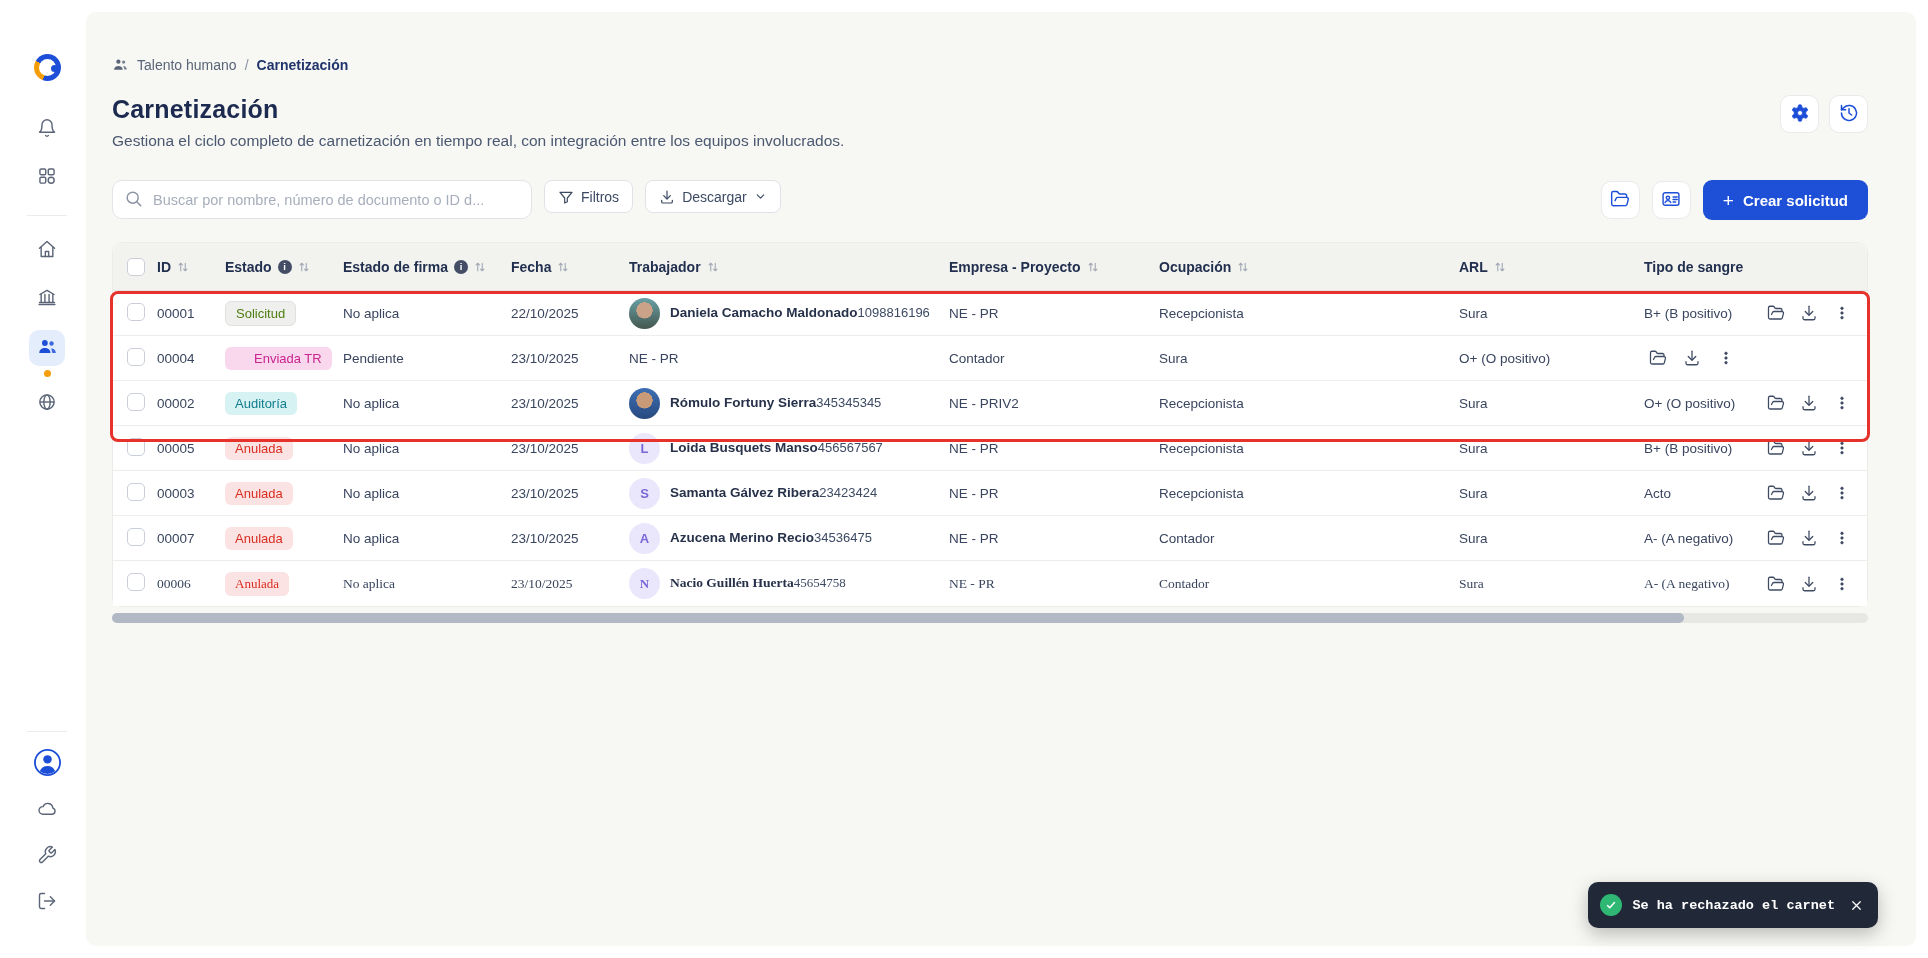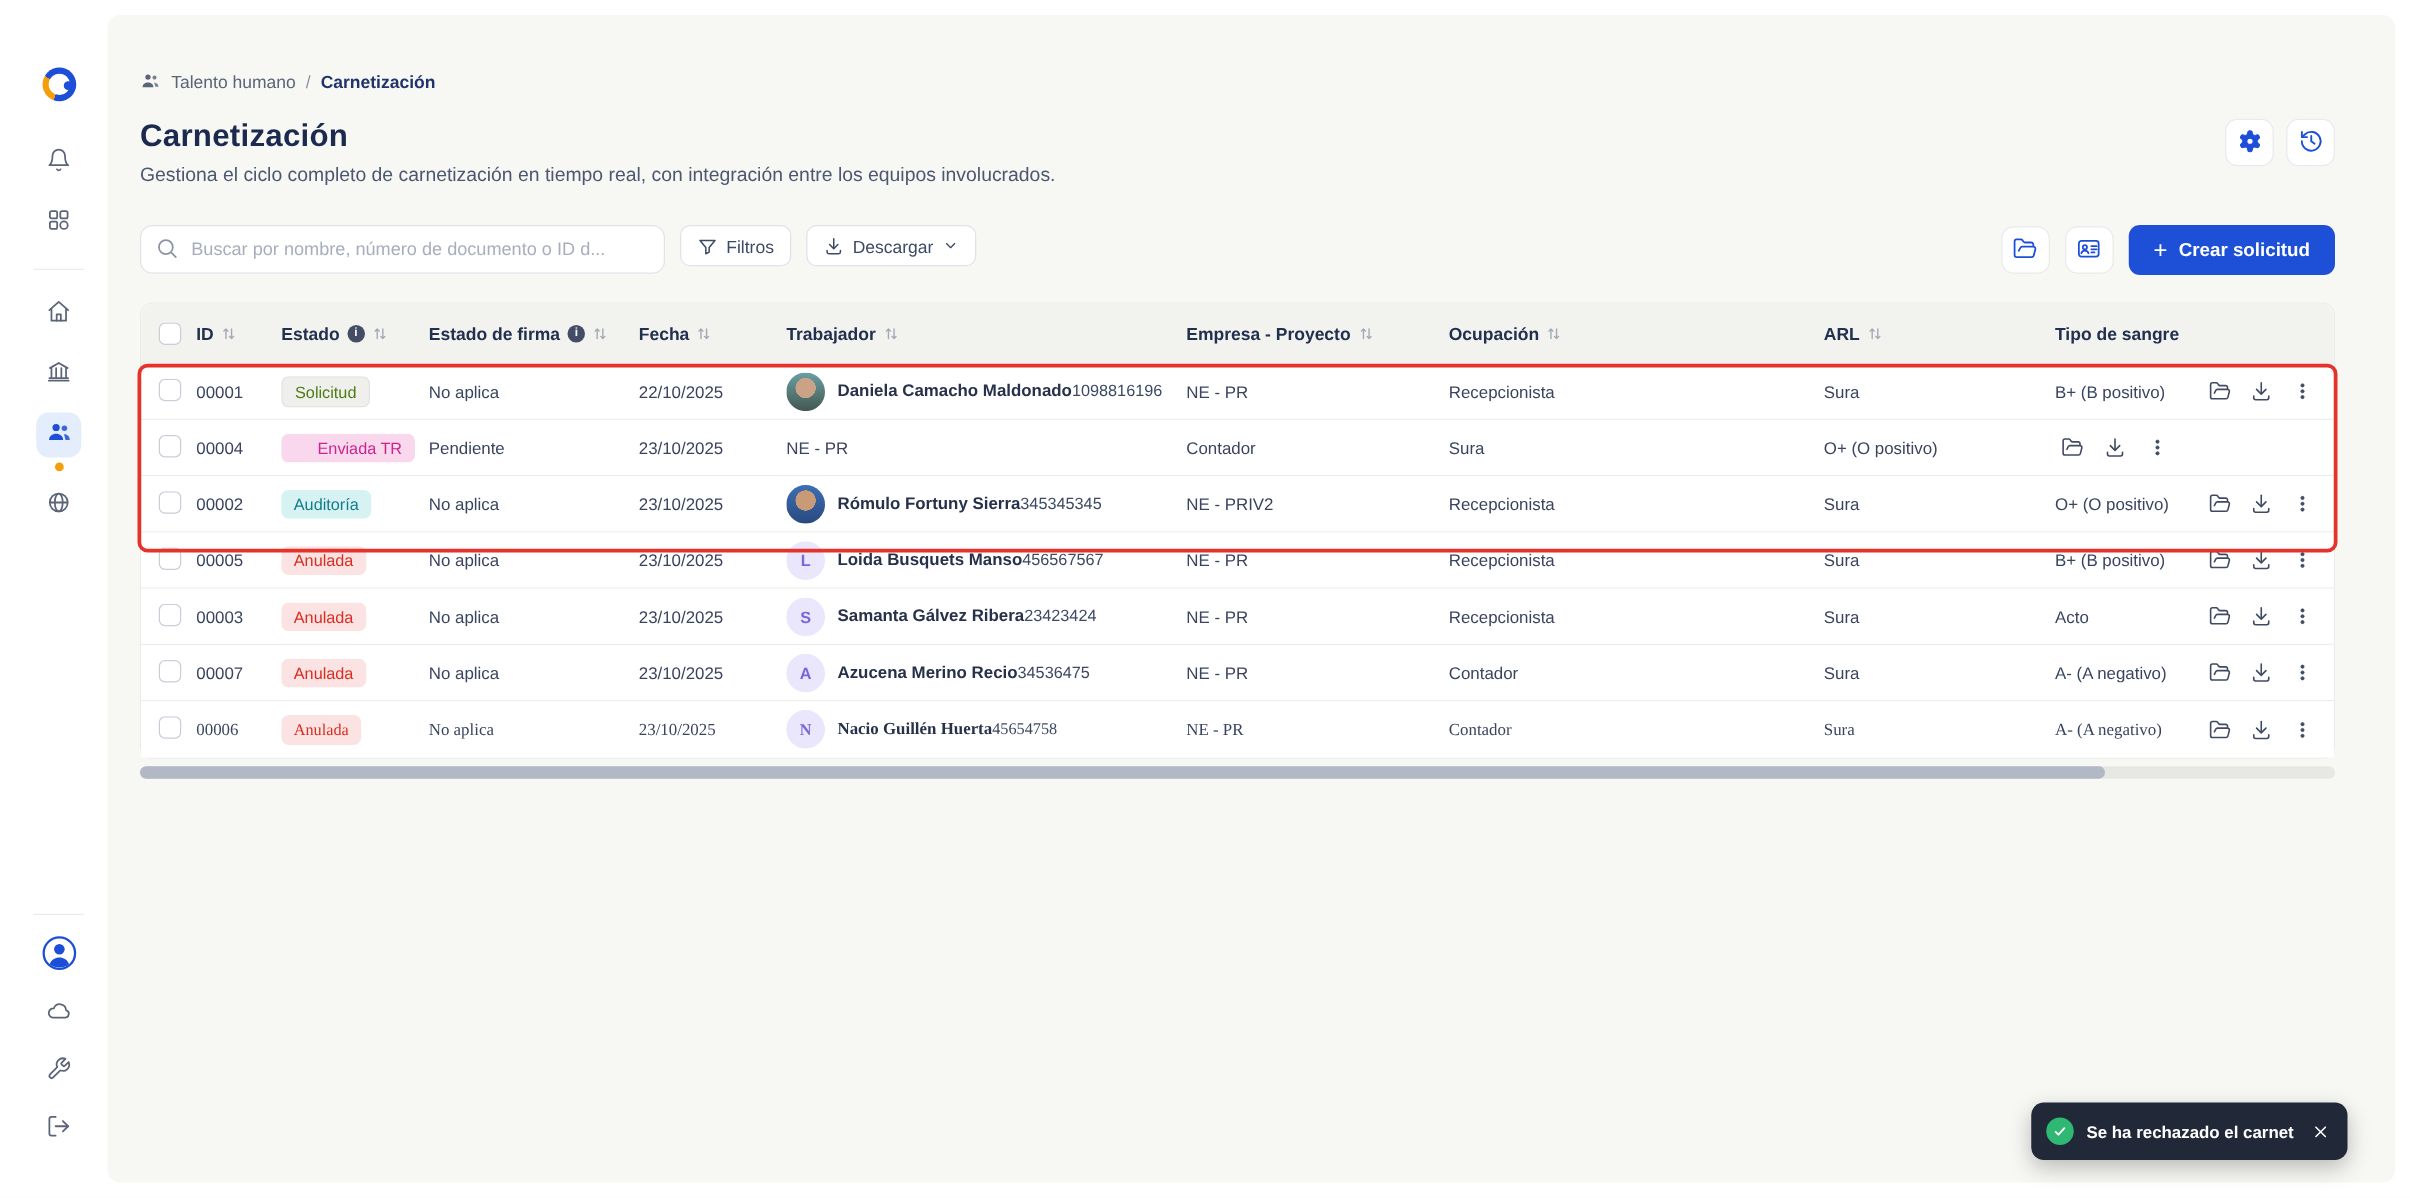--- a/index.html
+++ b/index.html
@@ -75,21 +75,21 @@
   .icon-btn-plain svg { stroke:#3f4b63; }
 
   .annotation-box { position:absolute; left:-3px; right:-3px; top:48px; height:151px; border:3px solid #e5332b; border-radius:8px; pointer-events:none; z-index:5; }
 
   .hscroll { margin-top:6px; height:10px; border-radius:5px; background:#e7e7e4; position:relative; }
   .hscroll-thumb { position:absolute; left:0; top:0; height:10px; width:89.5%; border-radius:5px; background:#b3b9c4; cursor:grab; }
 
   
   .toast { position:absolute; right:50px; bottom:30px; height:46px; background:#212838; border-radius:10px; display:flex; align-items:center; gap:10px; padding:0 14px 0 12px; z-index:20; box-shadow:0 6px 18px rgba(0,0,0,.25); }
   .toast-check { width:22px; height:22px; min-width:22px; border-radius:50%; background:#2eb873; display:flex; align-items:center; justify-content:center; }
-  .toast-msg { color:#fff; font-size:13.5px; font-weight:600; white-space:nowrap; }
+  .toast-msg { color:#fff; font-size:13.5px; font-weight:600; white-space:nowrap;font-family:Liberation Mono, monospace; }
   .toast-close { background:transparent; border:none; cursor:pointer; display:flex; align-items:center; justify-content:center; margin-left:4px; }
 </style>
 </head>
 <body>
 
 <div class="page">
 
   <aside class="sidebar">
     <div class="logo-mark"></div>
 

